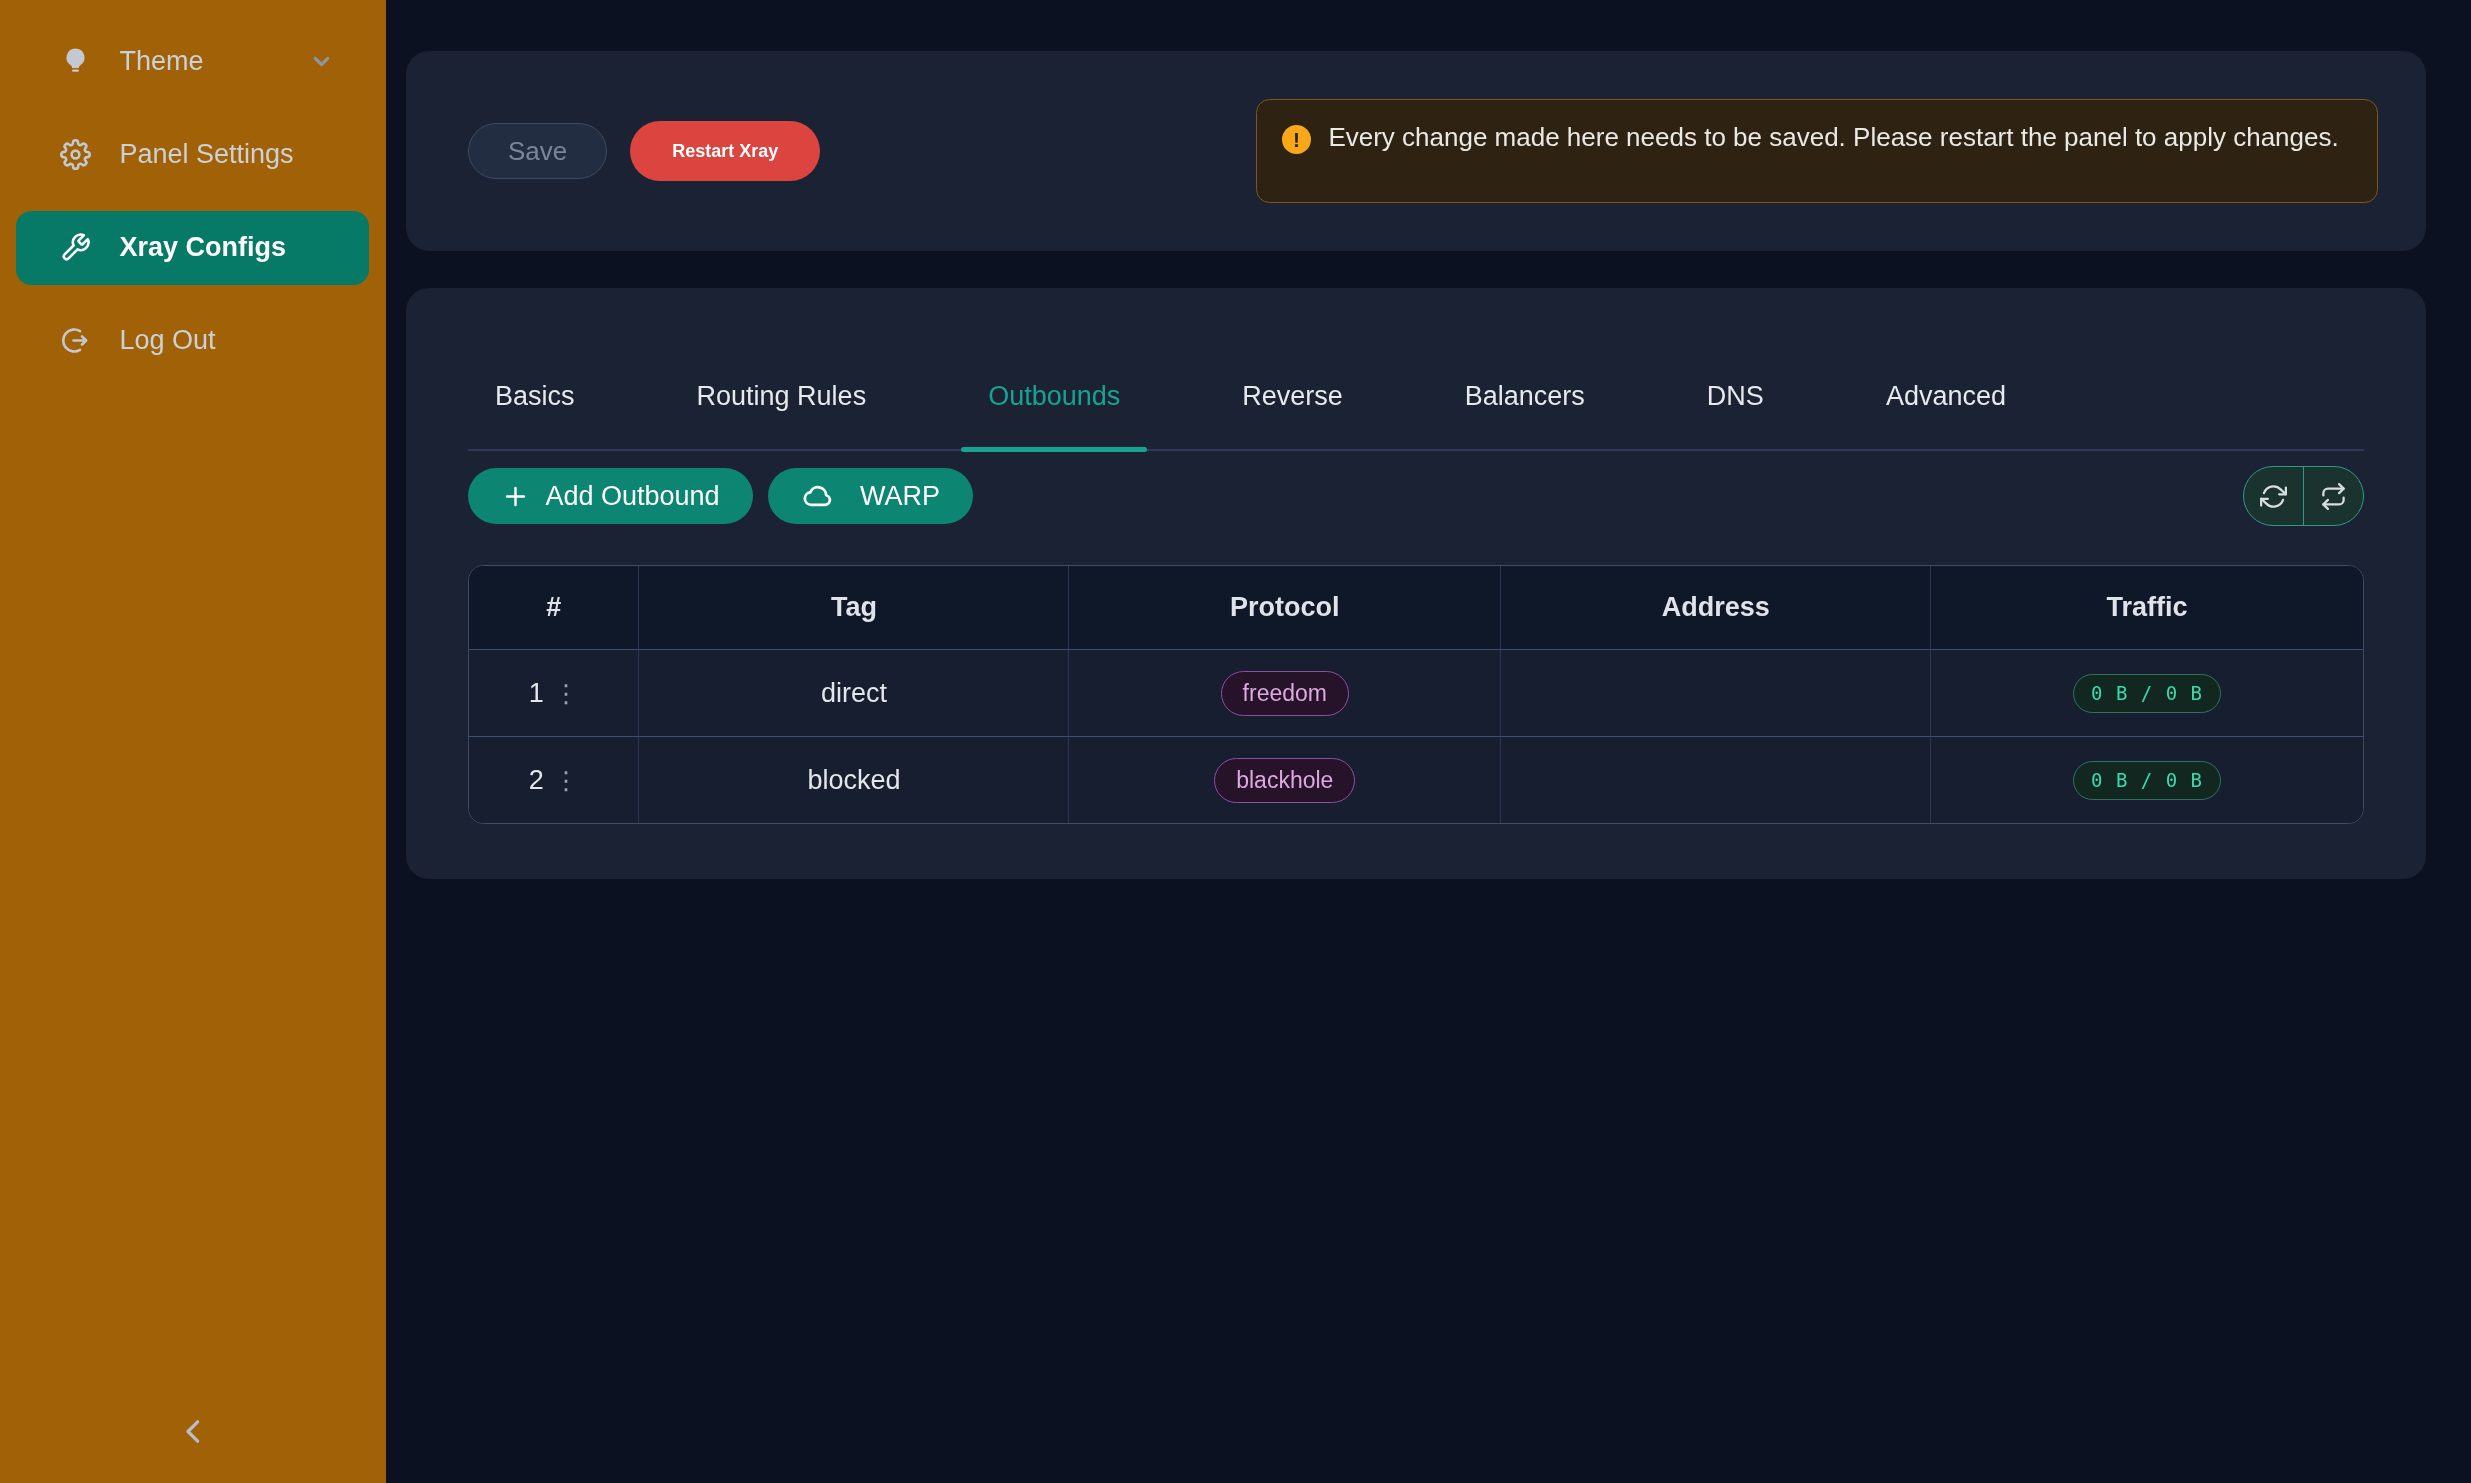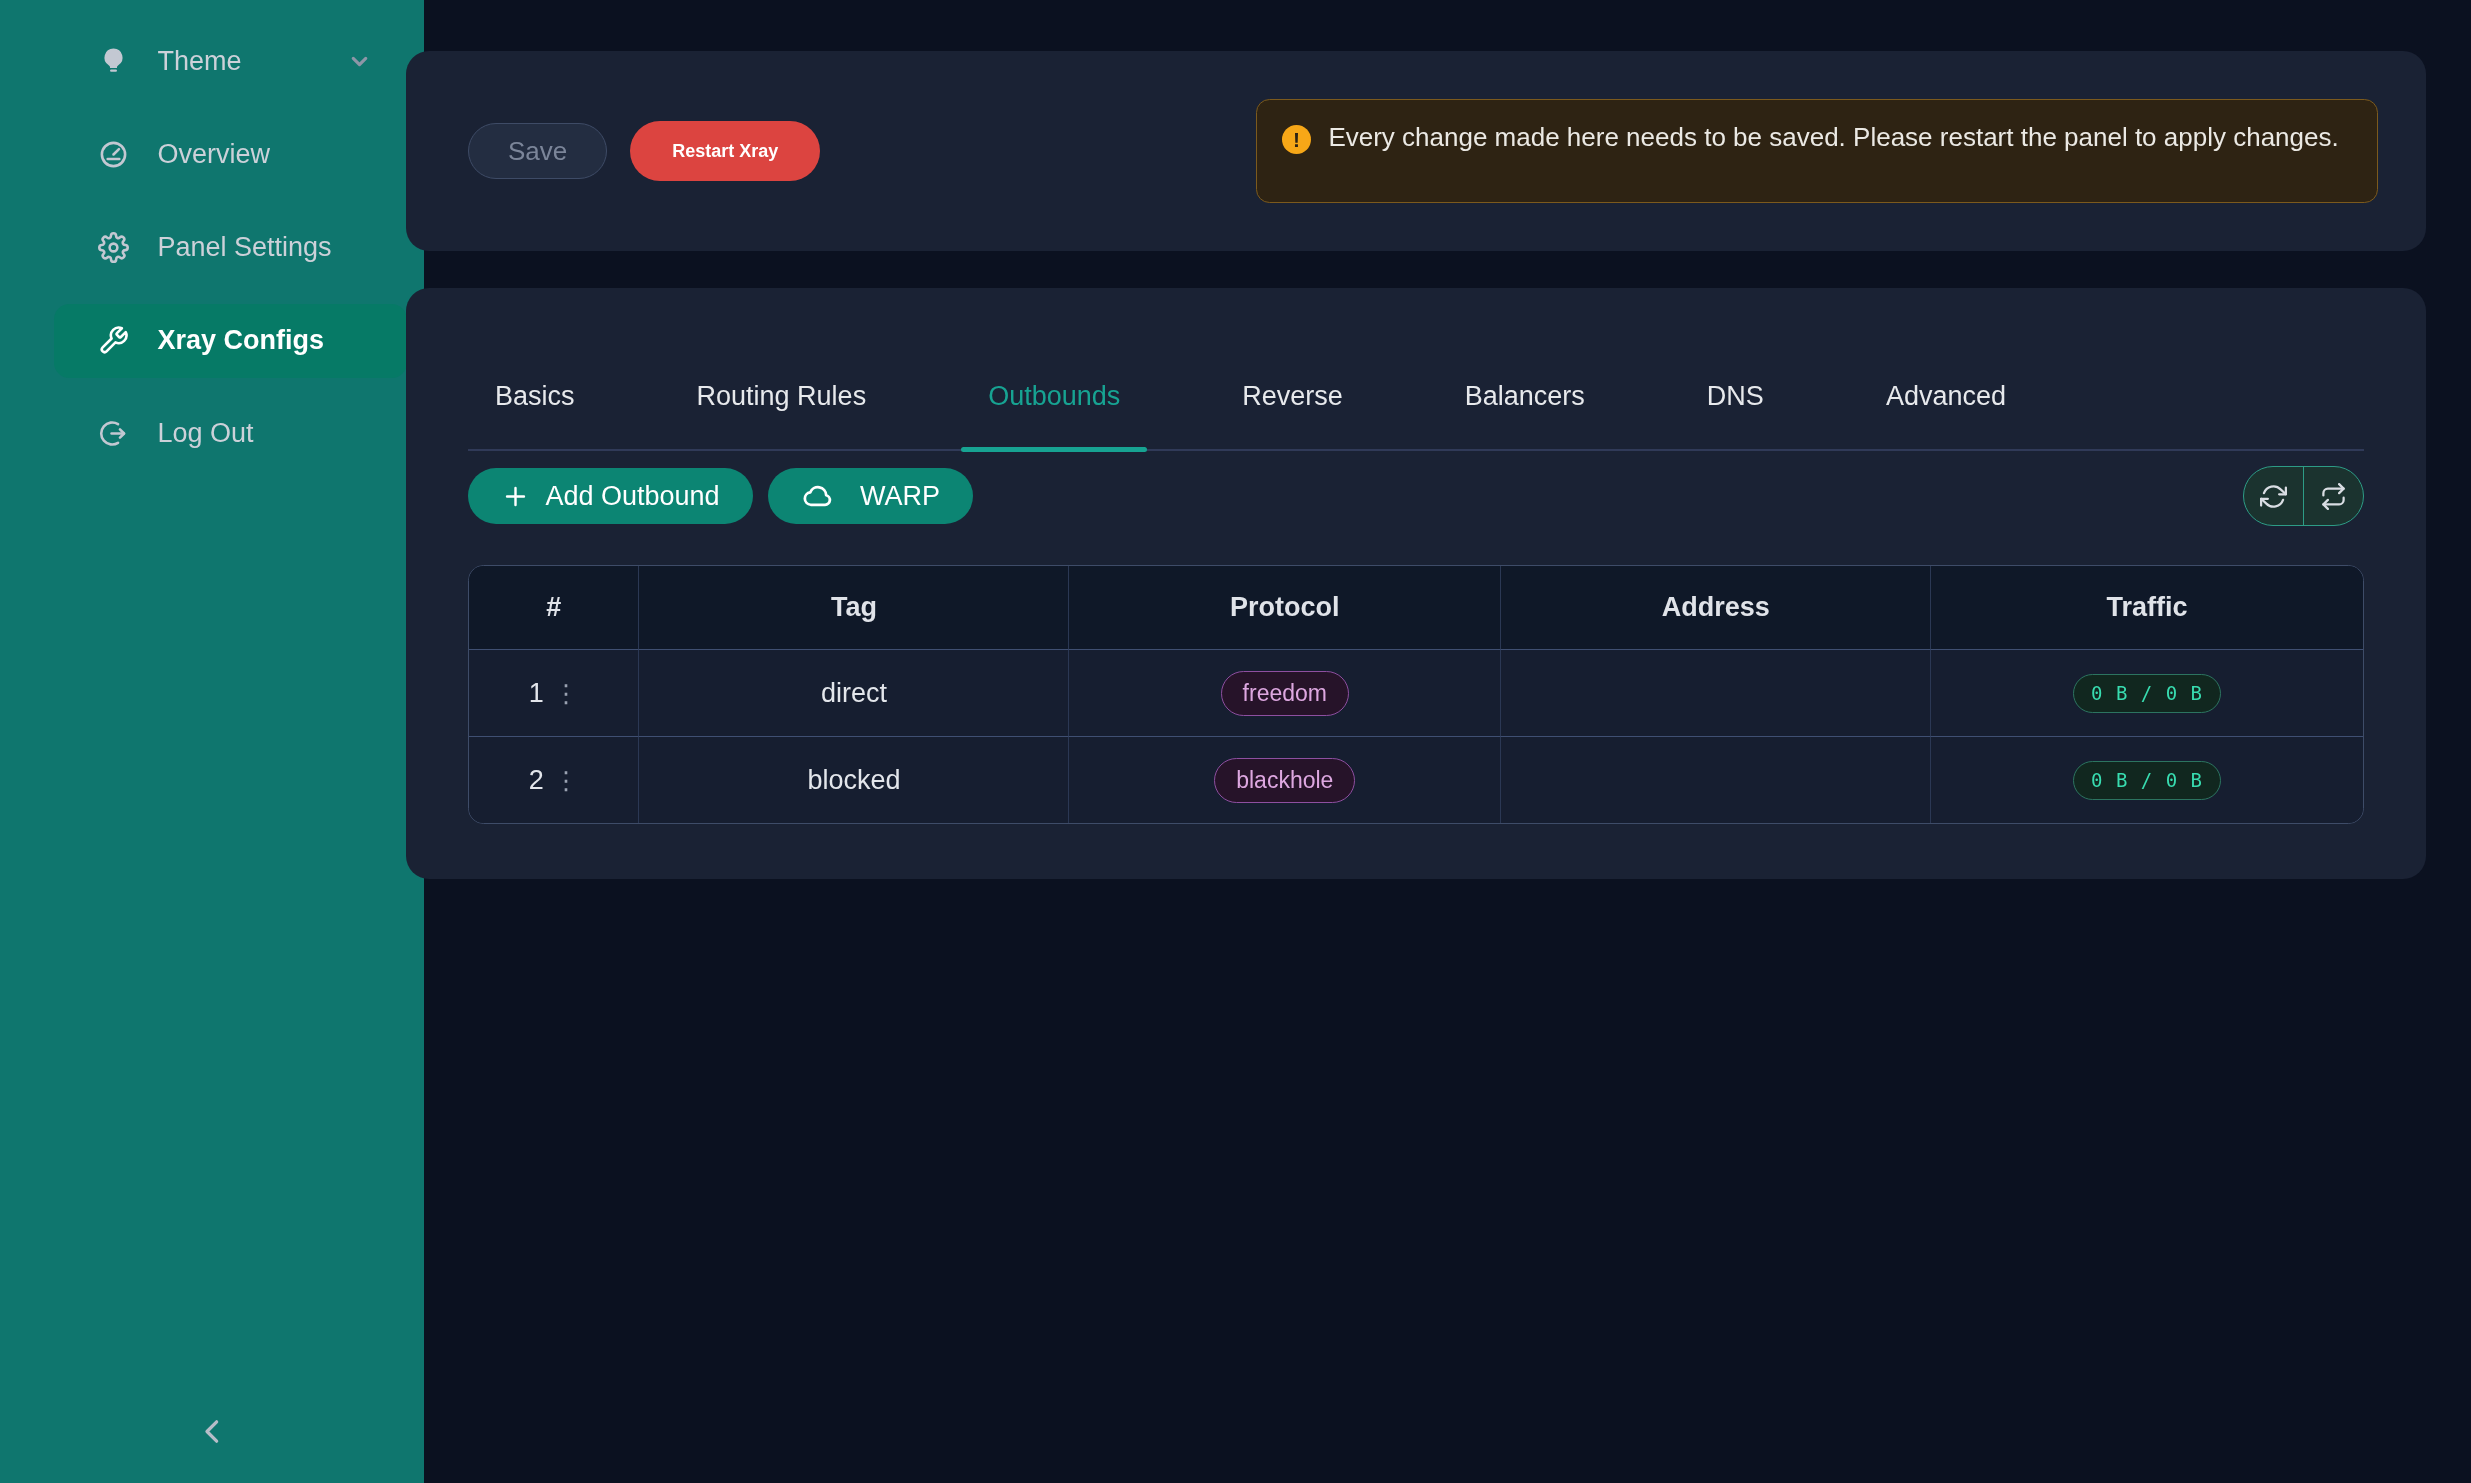--- a/index.html
+++ b/index.html
@@ -1,20 +1,20 @@
 <!DOCTYPE html>
 <html><head>
 <meta charset="utf-8">
 <style>
   html,body{margin:0;padding:0;background:#0b1120;}
   .app{position:relative;width:2472px;height:1483px;background:#0b1120;
        font-family:"Liberation Sans", sans-serif;overflow:hidden;color:#e6e8ec;}
 
   
-  .sidebar{position:absolute;left:0;top:0;width:386px;height:1483px;background:#0f766e;padding-left:38px;}
+  .sidebar{position:absolute;left:0;top:0;width:386px;height:1483px;background:#a16207;}
   .nav{padding-top:15.4px;}
   .nav-item{height:93px;display:flex;align-items:center;}
   .nav-pill{margin:0 16.4px;width:353px;height:74px;border-radius:15.4px;display:flex;align-items:center;
             padding:0 35px 0 42px;box-sizing:border-box;color:#ccd1d9;cursor:pointer;}
   .nav-icon{width:35px;height:35px;margin-right:26px;flex:none;display:flex;align-items:center;
             justify-content:center;color:#c3c8d2;}
   .nav-label{font-size:27px;white-space:nowrap;}
   .nav-item.active .nav-pill{background:#067a66;color:#ffffff;}
   .nav-item.active .nav-icon{color:#ffffff;}
   .nav-item.active .nav-label{font-weight:700;}
@@ -101,32 +101,20 @@
           </span>
           <span class="nav-label">Theme</span>
           <span class="nav-trailing">
             <svg width="25" height="25" viewBox="0 0 24 24" fill="none" stroke="currentColor" stroke-width="3" stroke-linecap="round" stroke-linejoin="round">
                 <path d="M6 9l6 6 6-6"></path>
               </svg>
           </span>
         </div>
       </div>
 
-      <div class="nav-item">
-        <div class="nav-pill">
-          <span class="nav-icon">
-            <svg width="31" height="31" viewBox="0 0 24 24" fill="none" stroke="currentColor" stroke-width="2" stroke-linecap="round">
-              <circle cx="12" cy="12" r="9"></circle>
-                <path d="M12 12l4.2-4.2"></path>
-                <path d="M7.5 15.5h9"></path>
-            </svg>
-          </span>
-          <span class="nav-label">Overview</span>
-        </div>
-      </div>
 
 
       <div class="nav-item">
         <div class="nav-pill">
           <span class="nav-icon">
             <svg width="31" height="31" viewBox="0 0 24 24" fill="none" stroke="currentColor" stroke-width="2" stroke-linecap="round" stroke-linejoin="round">
               <circle cx="12" cy="12" r="3"></circle>
               <path d="M19.4 15a1.65 1.65 0 0 0 .33 1.82l.06.06a2 2 0 0 1-2.83 2.83l-.06-.06a1.65 1.65 0 0 0-1.82-.33 1.65 1.65 0 0 0-1 1.51V21a2 2 0 0 1-4 0v-.09A1.65 1.65 0 0 0 9 19.4a1.65 1.65 0 0 0-1.82.33l-.06.06a2 2 0 0 1-2.83-2.83l.06-.06a1.65 1.65 0 0 0 .33-1.82 1.65 1.65 0 0 0-1.51-1H3a2 2 0 0 1 0-4h.09A1.65 1.65 0 0 0 4.6 9a1.65 1.65 0 0 0-.33-1.82l-.06-.06a2 2 0 0 1 2.83-2.83l.06.06a1.65 1.65 0 0 0 1.82.33H9a1.65 1.65 0 0 0 1-1.51V3a2 2 0 0 1 4 0v.09a1.65 1.65 0 0 0 1 1.51 1.65 1.65 0 0 0 1.82-.33l.06-.06a2 2 0 0 1 2.83 2.83l-.06.06a1.65 1.65 0 0 0-.33 1.82V9a1.65 1.65 0 0 0 1.51 1H21a2 2 0 0 1 0 4h-.09a1.65 1.65 0 0 0-1.51 1z"></path>
             </svg>
           </span>

